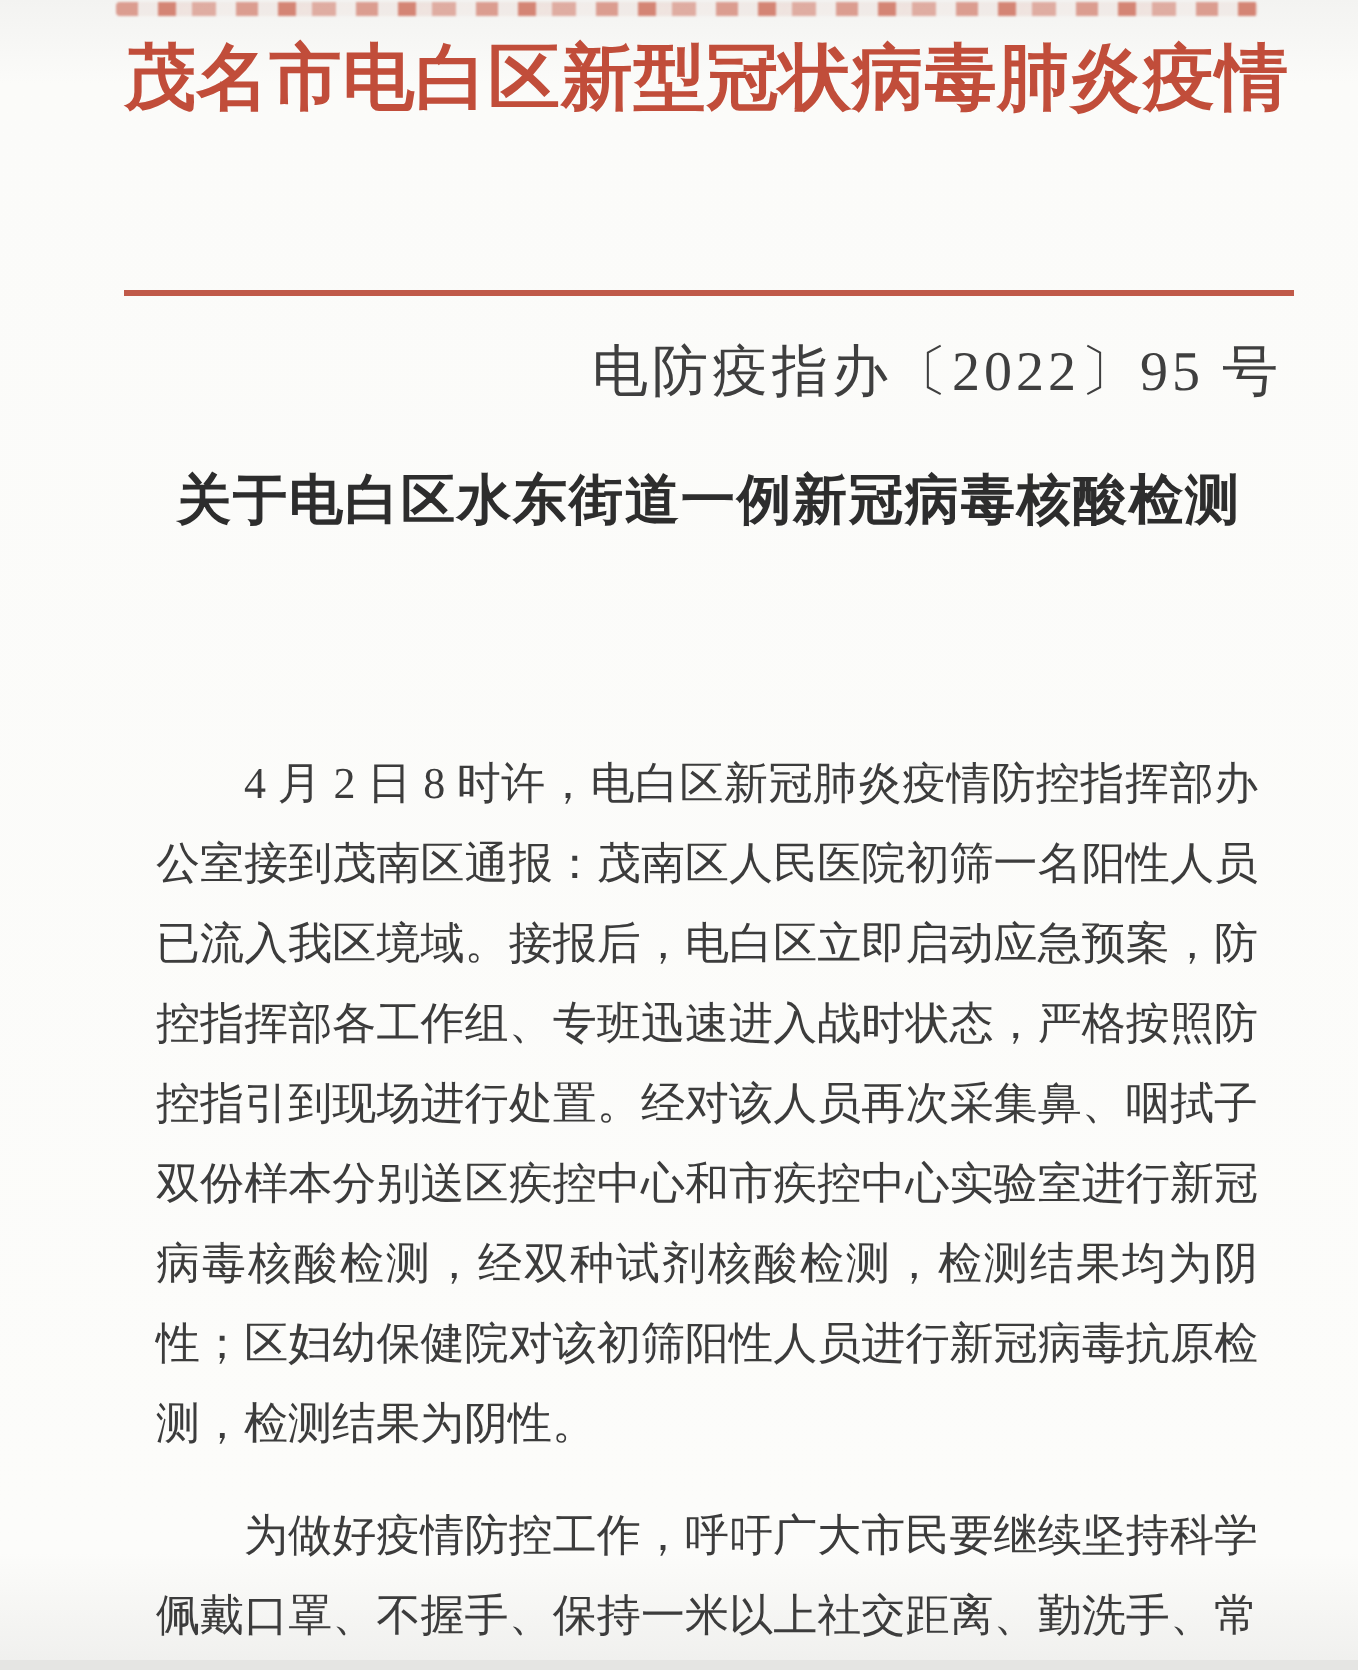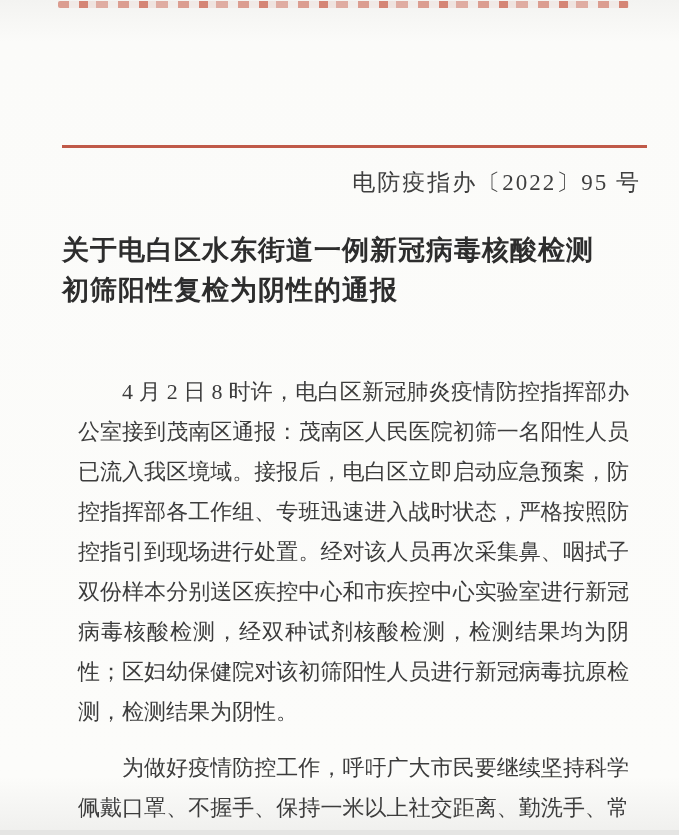--- a/index.html
+++ b/index.html
@@ -46,30 +46,31 @@
 
   .red-rule {
     position: absolute;
     top: 145px; left: 62px; width: 585px; height: 3px;
     background: #c05a49;
   }
 
   .doc-number {
     position: absolute;
     top: 167px; right: 38px;
-    font-size: 23px;
+    font-size: 28px;
     color: #3f3f3f;
     letter-spacing: 2px;
     text-align: right;
   }
 
   .title {
     position: absolute;
     top: 230px; left: 62px; width: 585px;
     margin: 0;
+    text-align: center;
     font-size: 27px;
     font-weight: bold;
     color: #2d2d2d;
     line-height: 40px;
     letter-spacing: 1px;
   }
 
   .body-text {
     position: absolute;
     top: 356px; left: 62px; width: 583px;
@@ -93,29 +94,29 @@
   }
 </style>
 </head>
 <body>
 
 <div class="page">
 
   <div class="clipped-top"></div>
 
   <div class="issuer">
+    <div class="issuer-line">茂名市电白区新型冠状病毒肺炎疫情</div>
   </div>
 
   <div class="red-rule"></div>
 
   <div class="doc-number">电防疫指办〔2022〕95 号</div>
 
   <h1 class="title">
     <span>关于电白区水东街道一例新冠病毒核酸检测</span><br>
-    <span>初筛阳性复检为阴性的通报</span>
   </h1>
 
   <div class="body-text">
     <p>4 月 2 日 8 时许，电白区新冠肺炎疫情防控指挥部办公室接到茂南区通报：茂南区人民医院初筛一名阳性人员已流入我区境域。接报后，电白区立即启动应急预案，防控指挥部各工作组、专班迅速进入战时状态，严格按照防控指引到现场进行处置。经对该人员再次采集鼻、咽拭子双份样本分别送区疾控中心和市疾控中心实验室进行新冠病毒核酸检测，经双种试剂核酸检测，检测结果均为阴性；区妇幼保健院对该初筛阳性人员进行新冠病毒抗原检测，检测结果为阴性。</p>
     <p>为做好疫情防控工作，呼吁广大市民要继续坚持科学佩戴口罩、不握手、保持一米以上社交距离、勤洗手、常通风，不去人群密集、空气不流通的场所。如出现发热、干咳、乏力、嗅觉味觉减退、鼻塞、流涕、咽痛、结膜炎、肌痛和腹泻等新冠肺炎相</p>
   </div>
 
   <div class="bottom-edge"></div>
 
 </div>

